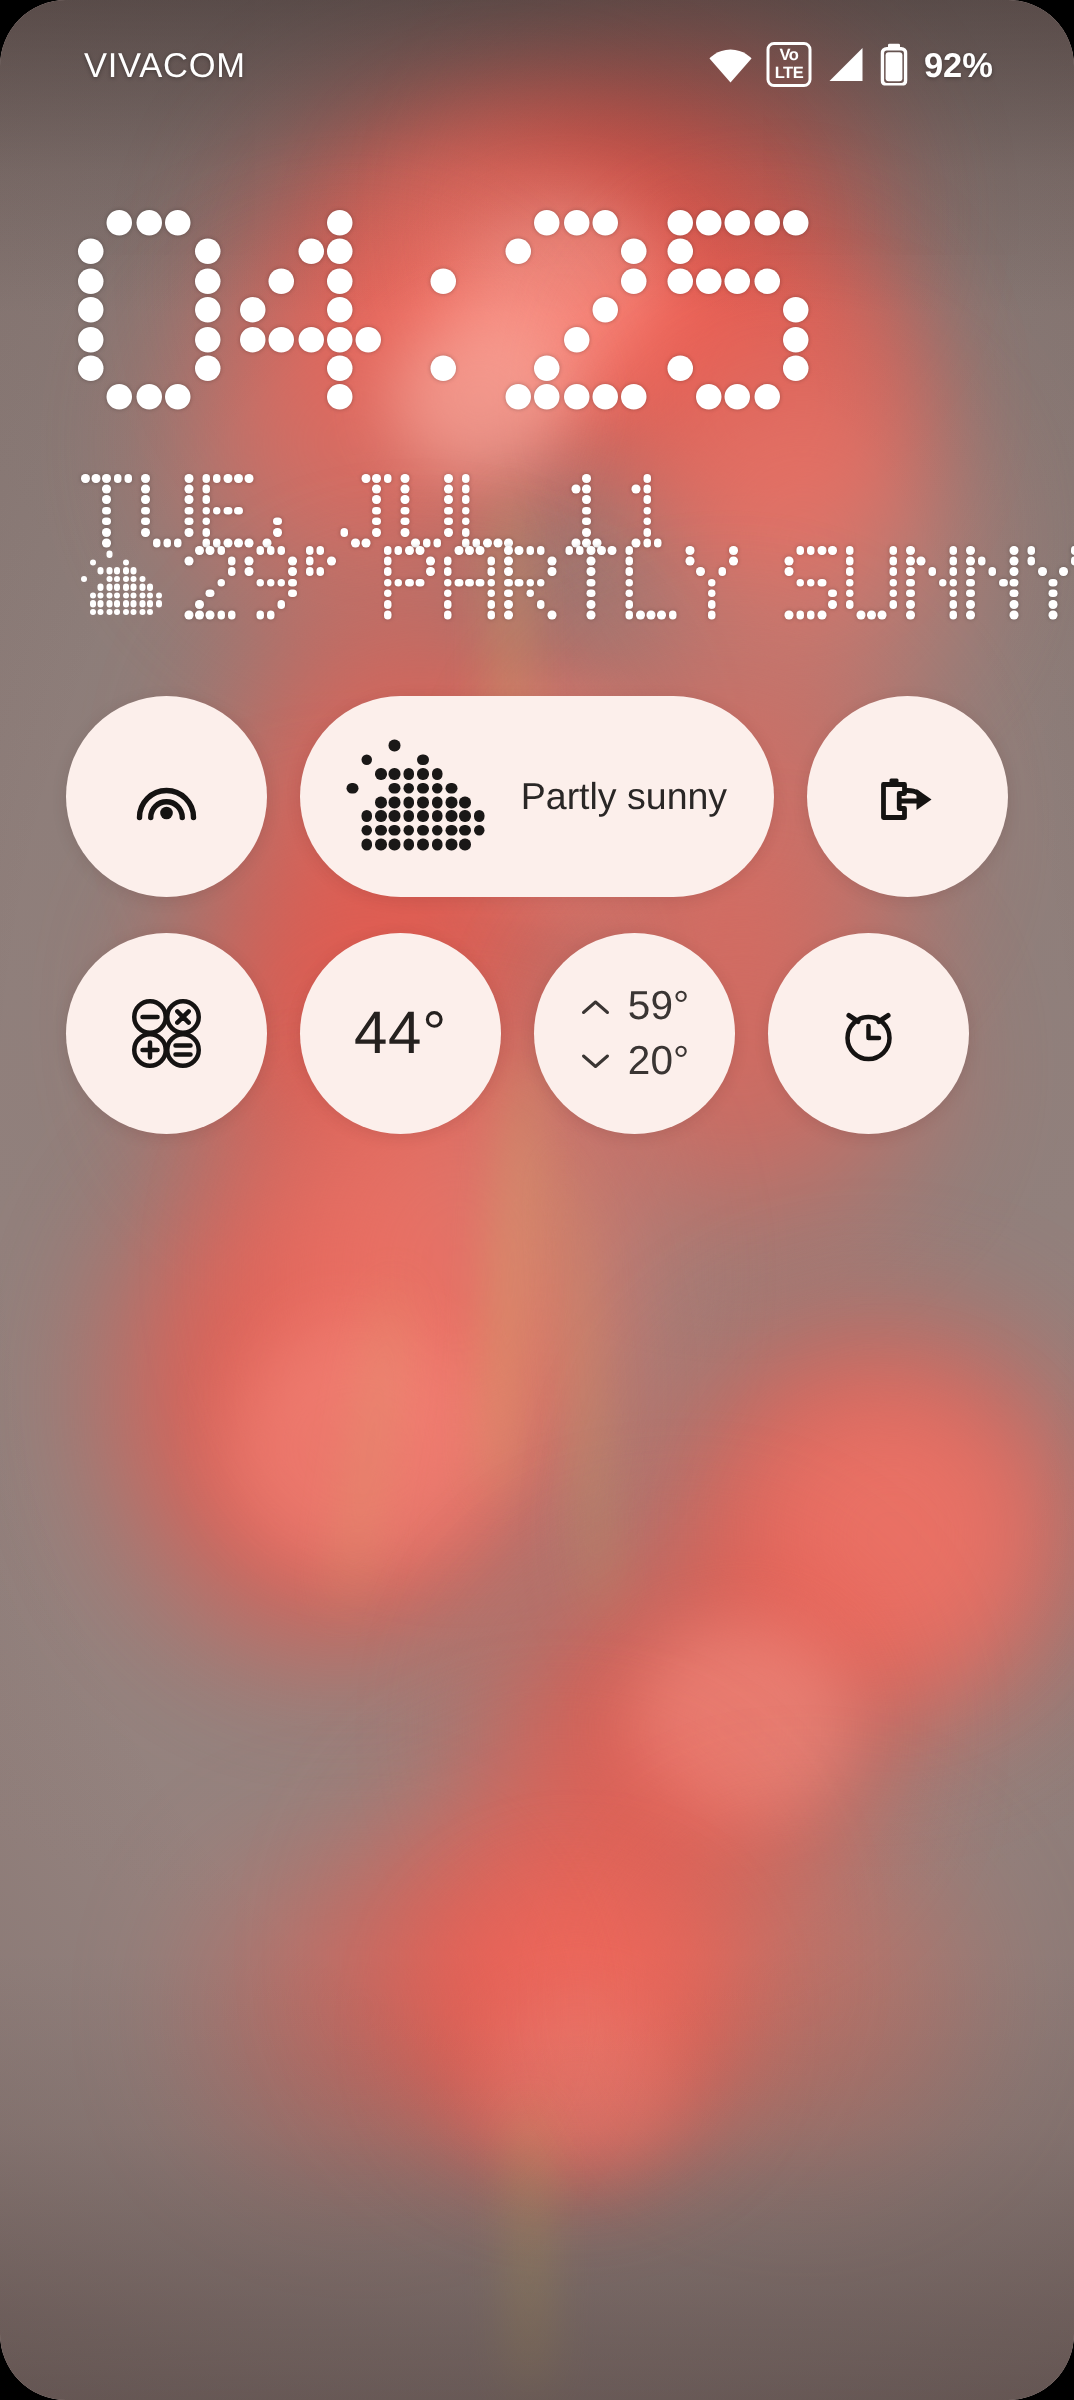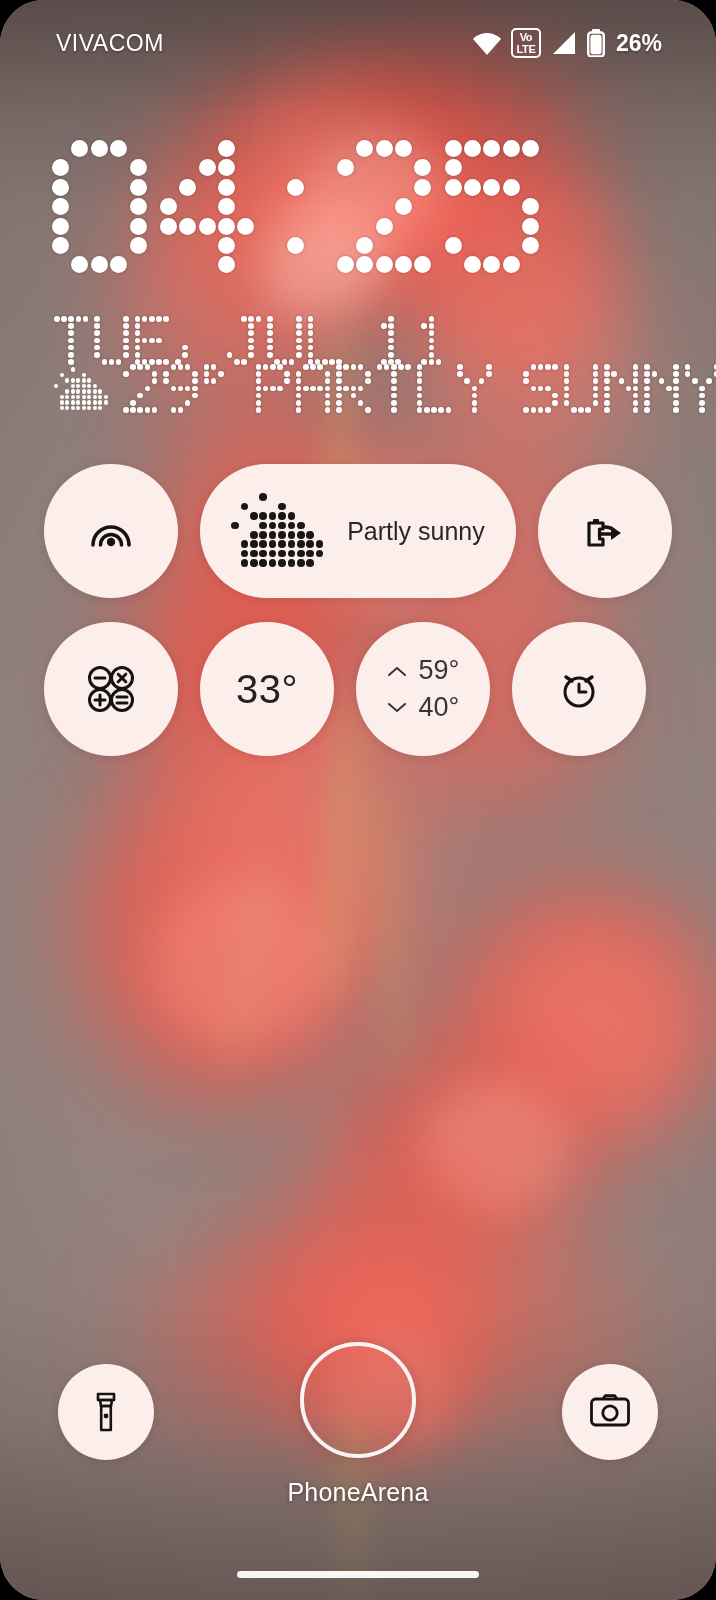--- a/index.html
+++ b/index.html
@@ -346,21 +346,21 @@
           <path d="M25 2 L25 24 L3 24 Z" fill="#fff"></path>
         </svg>
       </span>
       <span>
         <svg class="ico" width="18" height="28" viewBox="0 0 18 28">
           <rect x="5" y="0" width="8" height="4" rx="1" fill="#fff"></rect>
           <rect x="1.2" y="3.5" width="15.6" height="24" rx="3" fill="none" stroke="#fff" stroke-width="2.4"></rect>
           <rect x="3.4" y="5.8" width="11.2" height="19.4" rx="2" fill="#fff"></rect>
         </svg>
       </span>
-      <span class="battpct">26%</span>
+      <span class="battpct">92%</span>
     </div>
   </div>
 
   <div class="clockwrap">
     <div class="dotline" id="clock-dots">
         <span class="dotglyph" style="grid-template-columns: repeat(5, 19.4px); grid-template-rows: repeat(7, 19.4px); margin-right: 10.9px;">
           <i class="dotcell" style="width: 17px; height: 17px; display: block;"></i>
           <i class="dotcell on" style="width: 17px; height: 17px; display: block; background: rgb(255, 255, 255); box-shadow: rgba(0, 0, 0, 0.25) 0px 0px 3px;"></i>
           <i class="dotcell on" style="width: 17px; height: 17px; display: block; background: rgb(255, 255, 255); box-shadow: rgba(0, 0, 0, 0.25) 0px 0px 3px;"></i>
           <i class="dotcell on" style="width: 17px; height: 17px; display: block; background: rgb(255, 255, 255); box-shadow: rgba(0, 0, 0, 0.25) 0px 0px 3px;"></i>
@@ -1668,79 +1668,51 @@
             <circle cx="37" cy="37" r="10.5" fill="none" stroke="#151312" stroke-width="3"></circle>
             <path d="M10 15 h10" stroke="#151312" stroke-width="3" stroke-linecap="round"></path>
             <path d="M33.2 11.2 l7.6 7.6 M40.8 11.2 l-7.6 7.6" stroke="#151312" stroke-width="3" stroke-linecap="round"></path>
             <path d="M10 37 h10 M15 32 v10" stroke="#151312" stroke-width="3" stroke-linecap="round"></path>
             <path d="M32 34 h10 M32 40 h10" stroke="#151312" stroke-width="3" stroke-linecap="round"></path>
           </svg>
         </span>
       </div>
 
       <div class="chip chip-circle">
-        <span class="temp-big">33°</span>
+        <span class="temp-big">44°</span>
       </div>
 
       <div class="chip chip-circle">
         <span class="hilo">
           <span class="hilo-row">
             <span class="chev">
               <svg class="ico" width="20" height="12" viewBox="0 0 20 12">
                 <path d="M2 10 L10 3 L18 10" fill="none" stroke="#3a3533" stroke-width="2" stroke-linecap="round" stroke-linejoin="round"></path>
               </svg>
             </span>
             <span>59°</span>
           </span>
           <span class="hilo-row">
             <span class="chev">
               <svg class="ico" width="20" height="12" viewBox="0 0 20 12">
                 <path d="M2 2 L10 9 L18 2" fill="none" stroke="#3a3533" stroke-width="2" stroke-linecap="round" stroke-linejoin="round"></path>
               </svg>
             </span>
-            <span>40°</span>
+            <span>20°</span>
           </span>
         </span>
       </div>
 
       <div class="chip chip-circle">
         <span>
           <svg class="ico" width="48" height="48" viewBox="0 0 48 48">
             <circle cx="24" cy="27" r="14" fill="none" stroke="#151312" stroke-width="3"></circle>
             <path d="M24 19 V27 H31" fill="none" stroke="#151312" stroke-width="3" stroke-linecap="round" stroke-linejoin="round"></path>
             <path d="M11 12 L17 16" stroke="#151312" stroke-width="3.4" stroke-linecap="round"></path>
             <path d="M37 12 L31 16" stroke="#151312" stroke-width="3.4" stroke-linecap="round"></path>
           </svg>
         </span>
       </div>
     </div>
   </div>
 
-  <div class="bottom">
-
-    <div class="shortcut left">
-      <span>
-        <svg class="ico" width="34" height="42" viewBox="0 0 34 42">
-          <path d="M9 3 h16 v6 h-16 z" fill="none" stroke="#151312" stroke-width="2.6" stroke-linejoin="round"></path>
-          <path d="M11 9 h12 l-1 6 h-10 z" fill="none" stroke="#151312" stroke-width="2.6" stroke-linejoin="round"></path>
-          <path d="M12.2 15 h9.6 v24 h-9.6 z" fill="none" stroke="#151312" stroke-width="2.6" stroke-linejoin="round"></path>
-          <circle cx="17" cy="25" r="2.4" fill="#151312"></circle>
-        </svg>
-      </span>
-    </div>
-
-    <div class="fingerprint"></div>
-
-    <div class="shortcut right">
-      <span>
-        <svg class="ico" width="42" height="36" viewBox="0 0 42 36">
-          <path d="M14 5 l2.4-3.4 h9.2 L28 5" fill="none" stroke="#151312" stroke-width="2.8" stroke-linejoin="round"></path>
-          <rect x="2.5" y="5" width="37" height="26" rx="4" fill="none" stroke="#151312" stroke-width="2.8"></rect>
-          <circle cx="21" cy="19" r="7.2" fill="none" stroke="#151312" stroke-width="2.8"></circle>
-        </svg>
-      </span>
-    </div>
-
-    <div class="watermark">PhoneArena</div>
-    <div class="homebar"></div>
-  </div>
 
 </div>
 
 </body></html>

